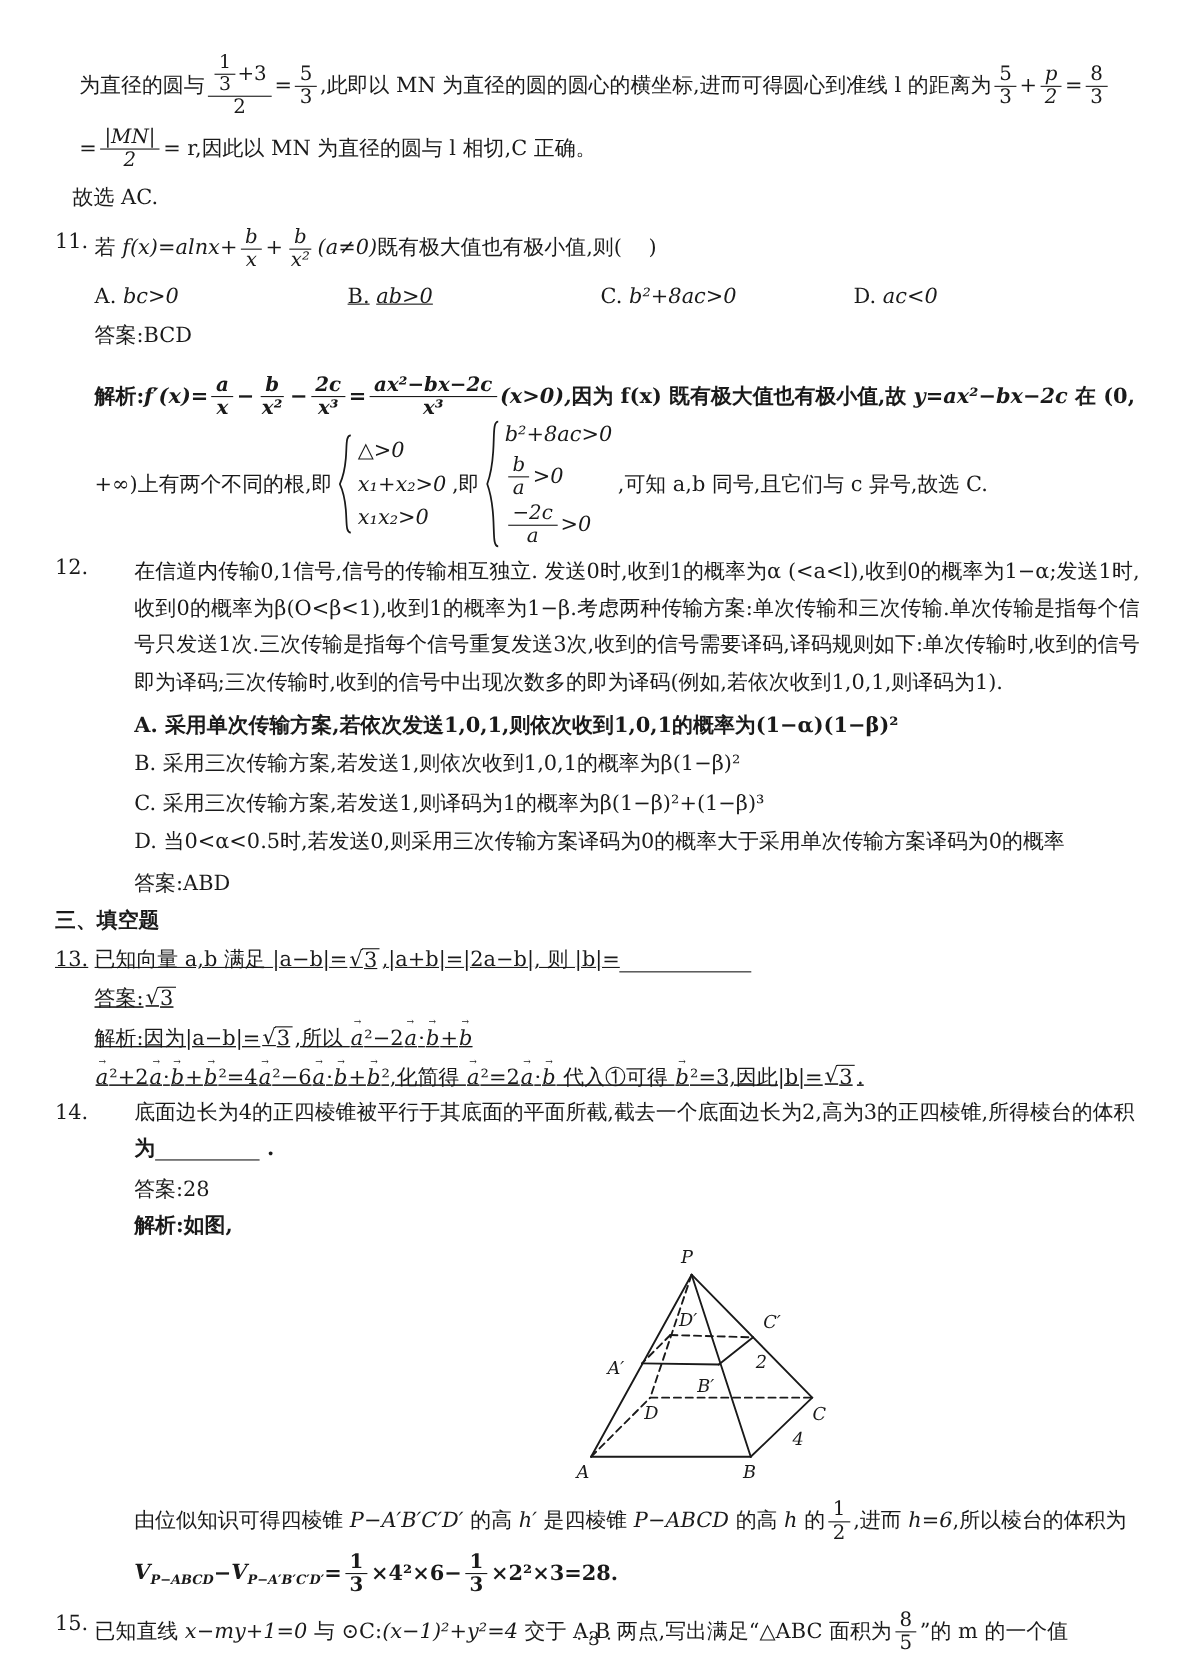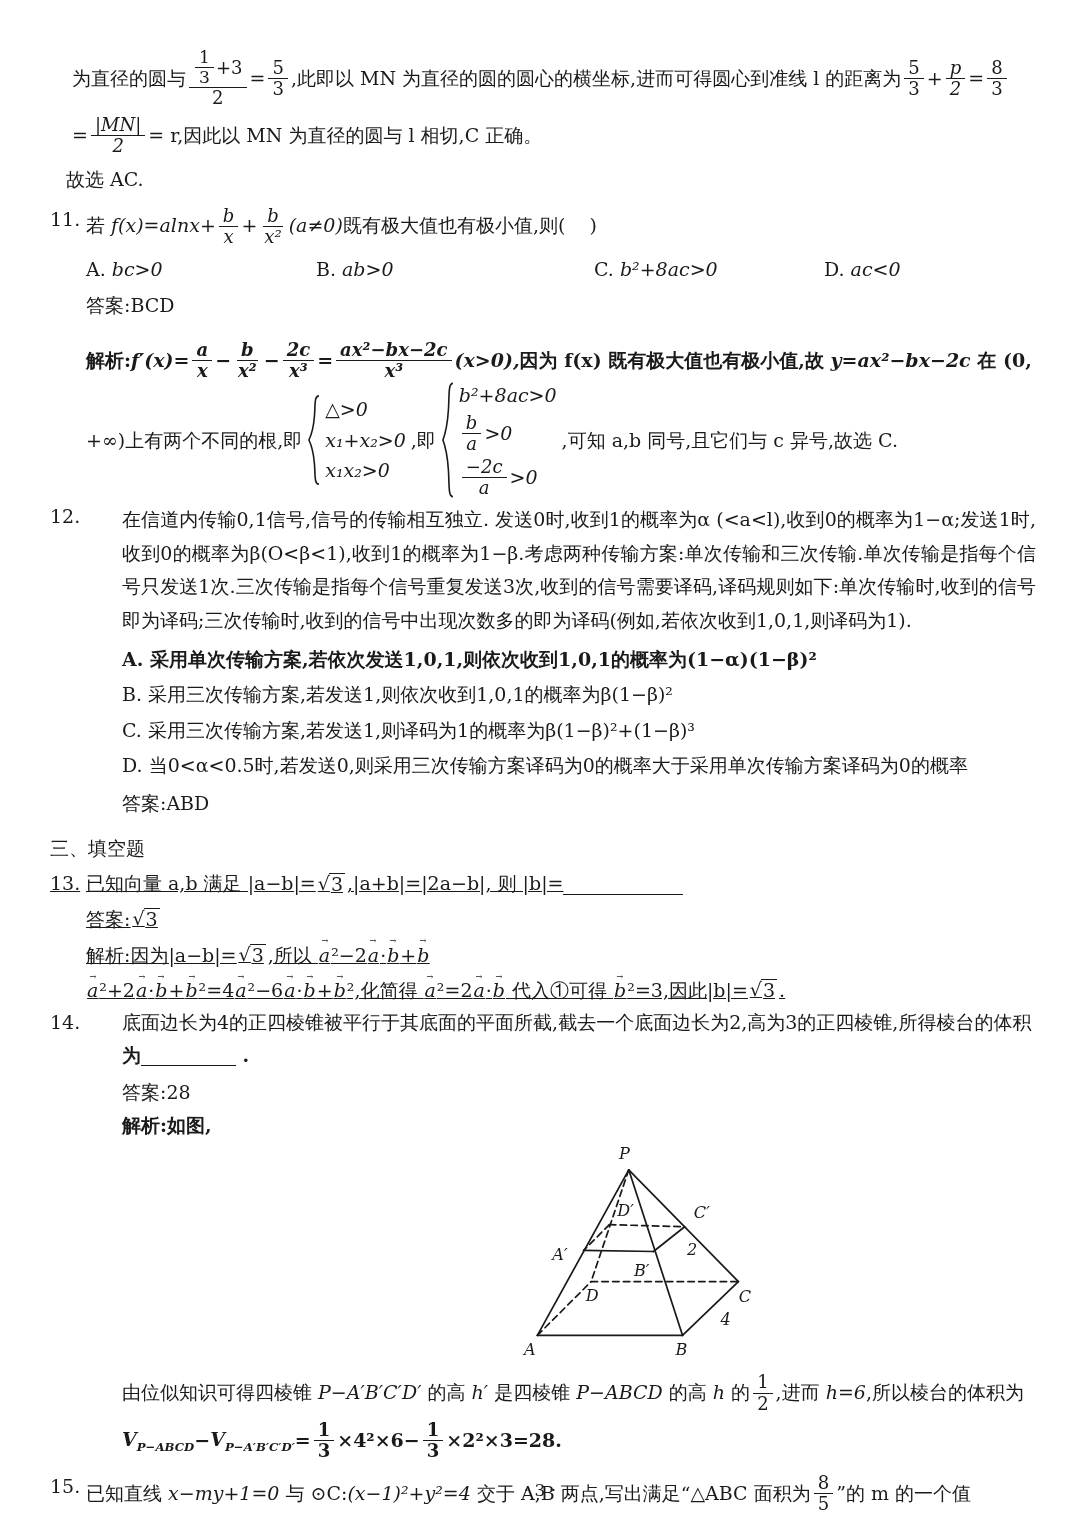--- a/index.html
+++ b/index.html
@@ -22,29 +22,29 @@
   .sqrt .rad{border-top:1.5px solid #1a1a1a;line-height:1.15;margin-left:-1px;padding:0 2px;}
   .vec{position:relative;display:inline-block;font-style:italic;margin:0 1px;}
   .vec .arr{position:absolute;top:-0.55em;left:50%;transform:translateX(-50%) scaleX(0.85);font-size:0.5em;font-style:normal;line-height:1;}
   .blank{display:inline-block;border-bottom:1.6px solid #1a1a1a;height:1.05em;}
   .w120{width:120px;} .w95{width:95px;} .w125{width:125px;}
   .q{display:flex;align-items:flex-start;}
   .qnum{flex:0 0 36px;white-space:pre;}
   .qbody{flex:1;min-width:0;}
   .para{margin:0;text-align:justify;line-height:1.76;}
   .opts{display:flex;margin-top:9px;}
-  .opts .o1{width:230px;} .opts .o2{width:230px;} .opts .o3{width:230px;margin-left:48px;} .opts .o4{flex:1;}
+  .opts .o1{width:230px;} .opts .o2{width:230px;text-decoration:underline;} .opts .o3{width:230px;} .opts .o4{flex:1;}
   .opt-val{margin-left:6px;}
   .ansline{margin-top:9px;}
   .optline{margin-top:3px;line-height:1.7;}
   .cases{display:inline-flex;align-items:center;margin:0 5px;}
   .cases svg{margin-right:5px;flex:none;}
   .ccol{display:inline-flex;flex-direction:column;align-items:flex-start;row-gap:3px;}
   .crow{display:flex;align-items:center;white-space:pre;}
-  .sec{margin-top:17px;font-weight:normal;}
+  .sec{margin-top:6px;font-weight:bold;}
   .solline1{margin-top:20px;font-weight:bold;}
   sub{font-size:0.62em;font-style:italic;}
   .vwrap{white-space:pre;}
   .figwrap{margin:4px 0 6px 385px;}
   .figwrap text{font-family:"DejaVu Serif","Liberation Serif",serif;font-style:italic;font-size:15px;fill:#1a1a1a;}
   .footer{position:absolute;left:0;right:0;bottom:24px;text-align:center;font-size:17px;}
   .mt6{margin-top:6px;font-weight:bold;} .mt8{margin-top:8px;text-decoration:underline;} .mt10{margin-top:4px;gap:36px;} .mt12{margin-top:12px;}
   .p10l1{margin-left:22px;} .p10l2{margin-left:22px;margin-top:6px;} .p10l3{margin-left:16px;margin-top:10px;}
   .q15blank{margin:14px 0 0 35px;}
 </style>

